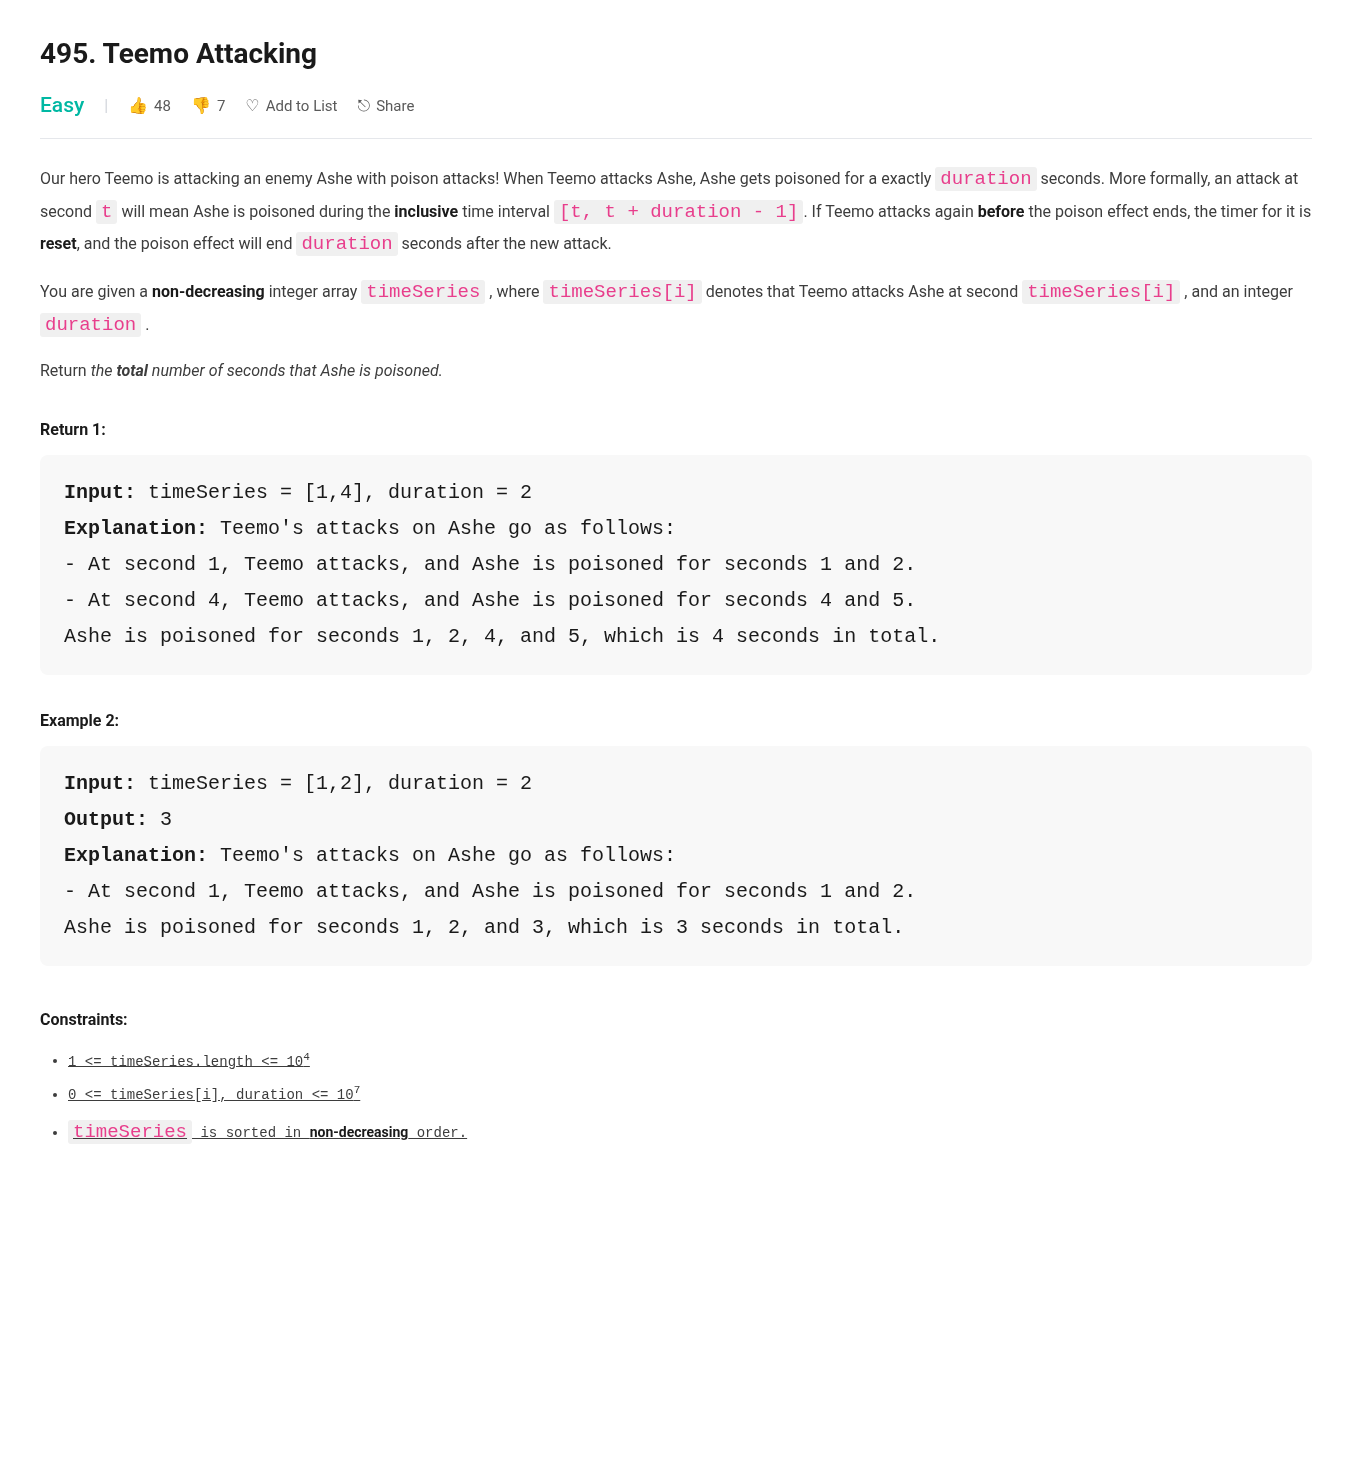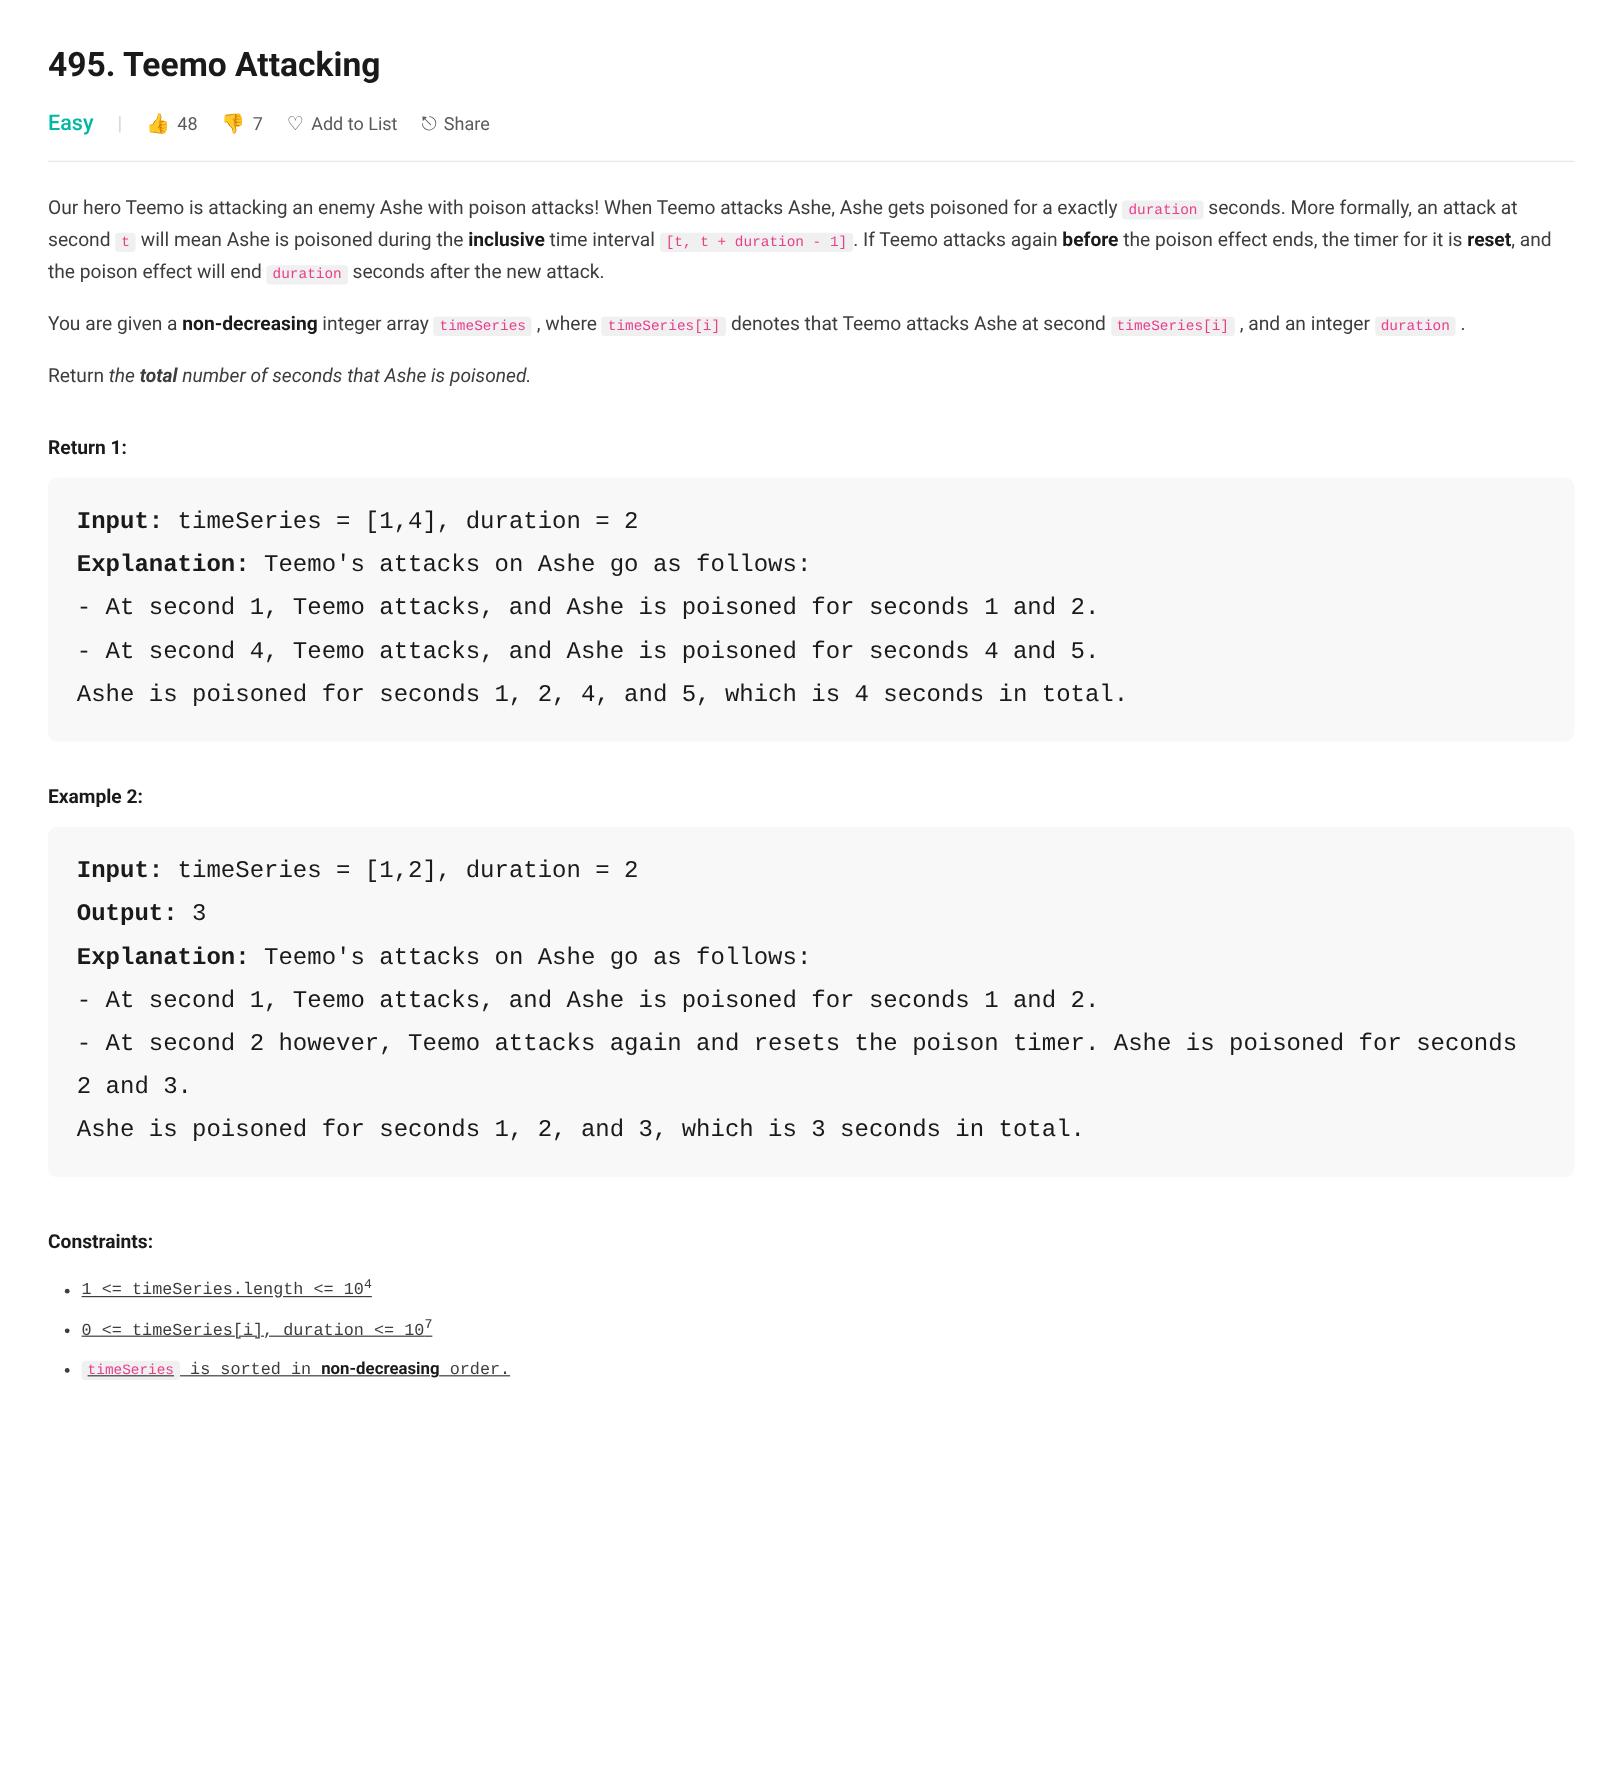--- a/index.html
+++ b/index.html
@@ -29,21 +29,21 @@
       display: flex;
       align-items: center;
       gap: 20px;
       margin-bottom: 20px;
       padding-bottom: 16px;
       border-bottom: 1px solid #e5e7eb;
     }
 
     .difficulty-badge {
       color: #00b8a3;
-      font-size: 18px;
+      font-size: 21px;
       font-weight: 500;
     }
 
     .meta-action {
       display: flex;
       align-items: center;
       gap: 6px;
       color: #5a5a5a;
       font-size: 15px;
       cursor: pointer;
@@ -65,21 +65,21 @@
     }
 
     .problem-body p {
       margin-bottom: 16px;
     }
 
     .inline-code {
       background: #f0f0f0;
       color: #e83e8c;
       font-family: 'Courier New', Courier, monospace;
-      font-size: 12px;
+      font-size: 19px;
       padding: 1px 5px;
       border-radius: 3px;
     }
 
     .bold {
       font-weight: 700;
       color: #1a1a1a;
     }
 
     .italic-bold {
@@ -204,21 +204,20 @@
     <div>
       <span class="label">Input:</span><span> timeSeries = [1,2], duration = 2</span>
     </div>
     <div>
       <span class="label">Output:</span><span> 3</span>
     </div>
     <div>
       <span class="label">Explanation:</span><span> Teemo's attacks on Ashe go as follows:</span>
     </div>
     <div>- At second 1, Teemo attacks, and Ashe is poisoned for seconds 1 and 2.</div>
-    <div>- At second 2 however, Teemo attacks again and resets the poison timer. Ashe is poisoned for seconds 2 and 3.</div>
     <div>Ashe is poisoned for seconds 1, 2, and 3, which is 3 seconds in total.</div>
   </div>
 
   <div class="constraints-title">Constraints:</div>
 
   <ul class="constraints-list">
     <li>
       <span>1 &lt;= timeSeries.length &lt;= 10</span><sup>4</sup>
     </li>
     <li>

